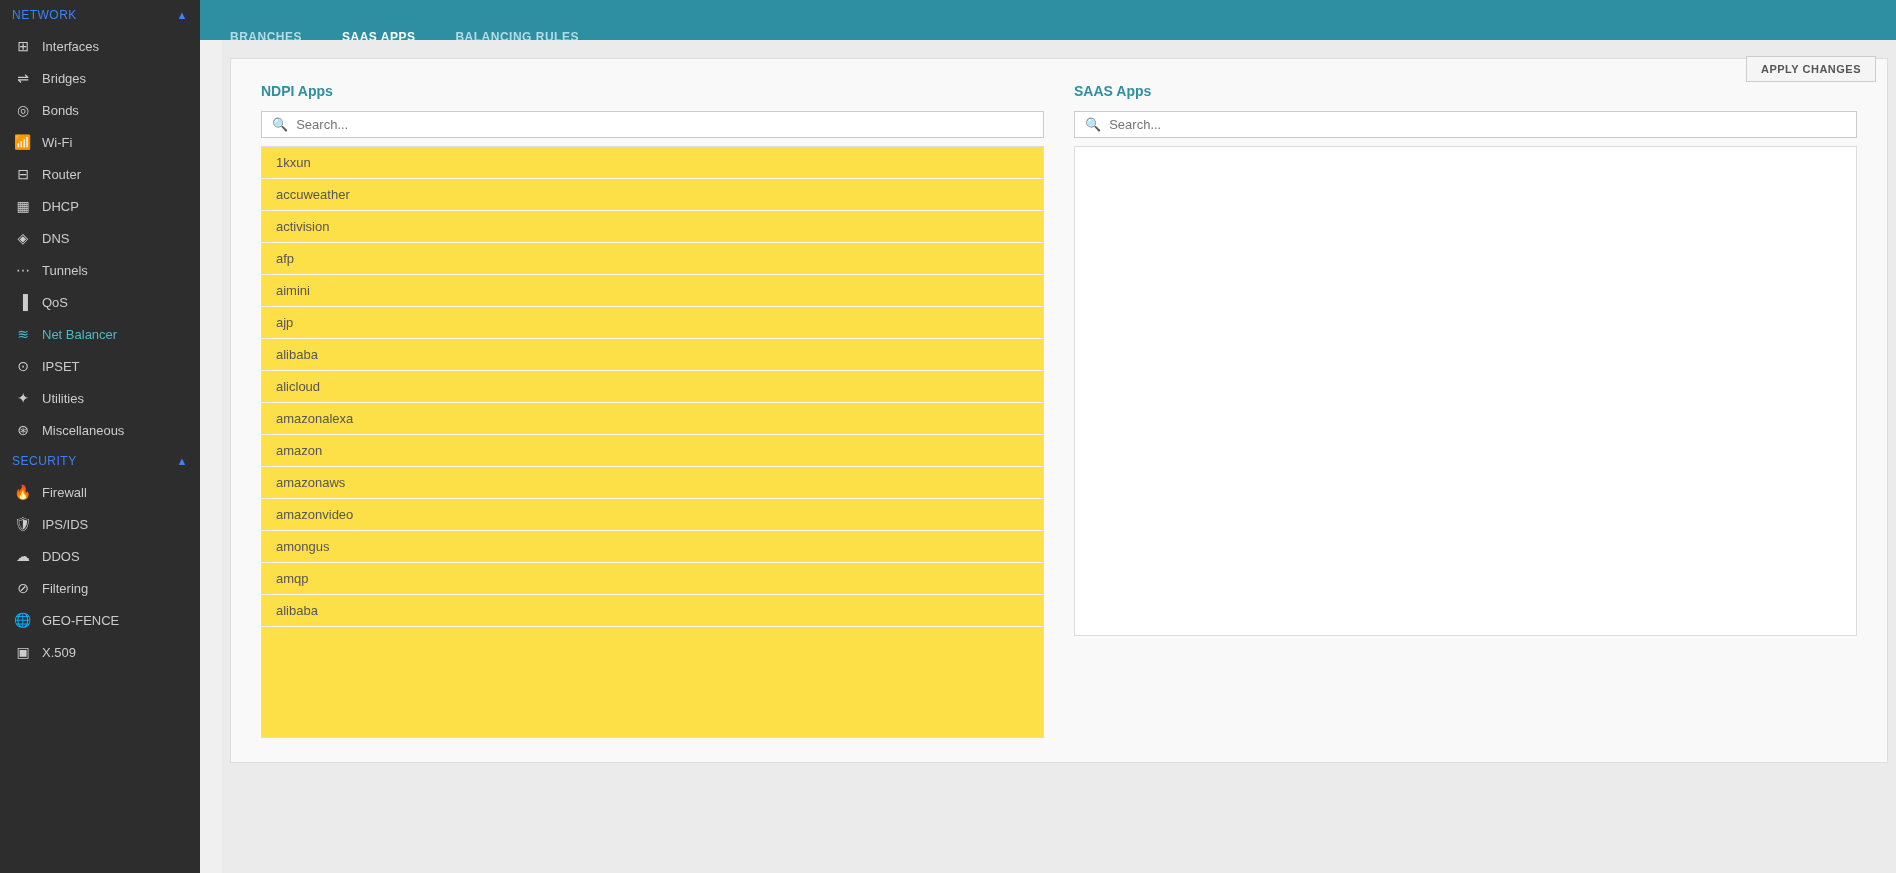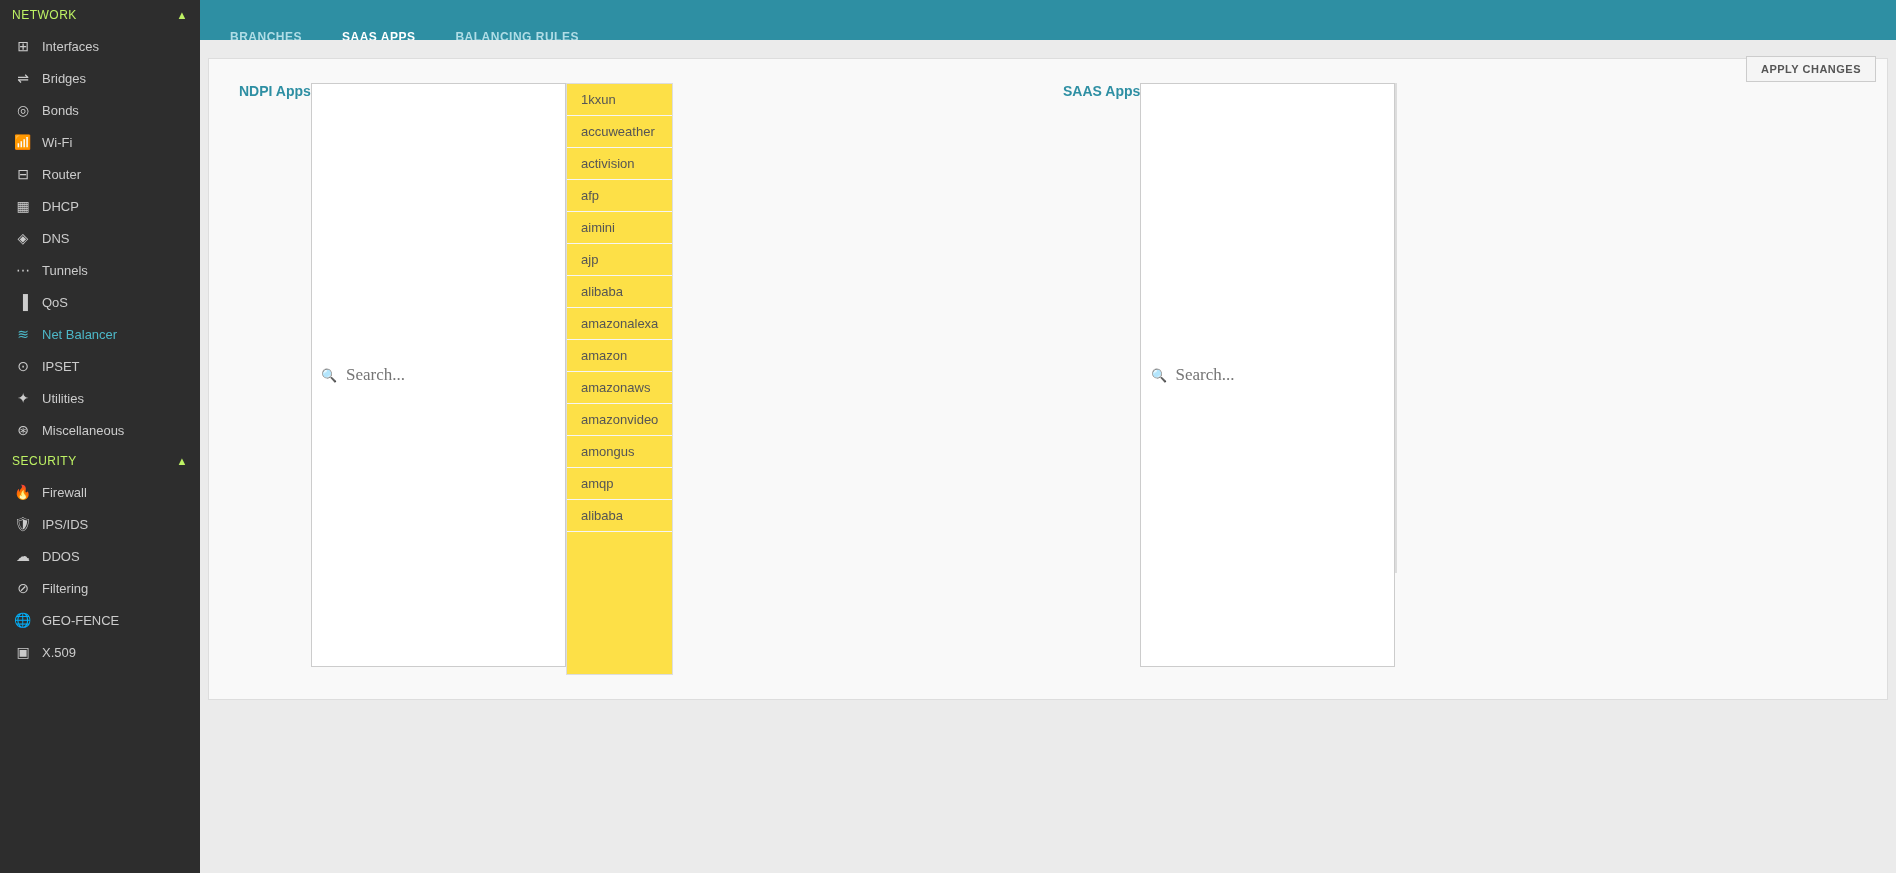--- a/index.html
+++ b/index.html
@@ -20,21 +20,21 @@
       display: flex;
       align-items: center;
       justify-content: space-between;
       padding: 8px 12px;
       font-size: 12px;
       color: #aaa;
       text-transform: uppercase;
       letter-spacing: 0.5px;
       cursor: pointer;
     }
-    .sidebar-section-header span { color: #bef264; }
+    .sidebar-section-header span { color: #3b82f6; }
     .sidebar-item {
       display: flex;
       align-items: center;
       padding: 8px 14px;
       cursor: pointer;
       color: #ccc;
       gap: 10px;
       font-size: 13px;
       transition: background 0.15s;
     }
@@ -76,20 +76,21 @@
       border-bottom: 3px solid #fff;
     }
 
     
     .content-area {
       flex: 1;
       padding: 8px;
       background: #ebebeb;
       position: relative;
       overflow: auto;
+      margin-left: 22px;
     }
 
     .apply-btn {
       position: absolute;
       top: 16px;
       right: 20px;
       background: #f5f5f5;
       border: 1px solid #ccc;
       color: #555;
       font-size: 11px;
@@ -106,21 +107,21 @@
       gap: 30px;
       margin-top: 10px;
       background: #f9f9f9;
       padding: 24px 30px;
       border: 1px solid #ddd;
     }
 
     .column {
       flex: 1;
       display: flex;
-      flex-direction: row;
+      flex-direction: column;
     }
 
     .column-title {
       font-size: 14px;
       font-weight: 600;
       color: #2e8fa3;
       margin-bottom: 12px;
     }
 
     .search-box {
@@ -128,25 +129,24 @@
       align-items: center;
       border: 1px solid #ccc;
       background: #fff;
       padding: 5px 10px;
       margin-bottom: 8px;
       gap: 8px;
     }
     .search-box input {
       border: none;
       outline: none;
-      font-size: 17px;
+      font-size: 13px;
       flex: 1;
       color: #555;
       background: transparent;
-      font-family: Liberation Serif, serif;
     }
     .search-icon { color: #aaa; font-size: 13px; }
 
     .list-box {
       border: 1px solid #ddd;
       background: #fde047;
       height: 592px;
       overflow-y: auto;
       overflow-x: hidden;
     }
@@ -291,20 +291,21 @@
           <input type="text" placeholder="Search..." style="">
         </div>
         <div class="list-box" id="ndpi-list">
         <div class="list-item">1kxun</div>
             <div class="list-item">accuweather</div>
             <div class="list-item">activision</div>
             <div class="list-item">afp</div>
             <div class="list-item">aimini</div>
             <div class="list-item">ajp</div>
             <div class="list-item">alibaba</div>
+            <div class="list-item">alicloud</div>
             <div class="list-item">amazonalexa</div>
             <div class="list-item">amazon</div>
             <div class="list-item">amazonaws</div>
             <div class="list-item">amazonvideo</div>
             <div class="list-item">amongus</div>
             <div class="list-item">amqp</div>
             <div class="list-item">alibaba</div>
           </div>
       </div>
 

